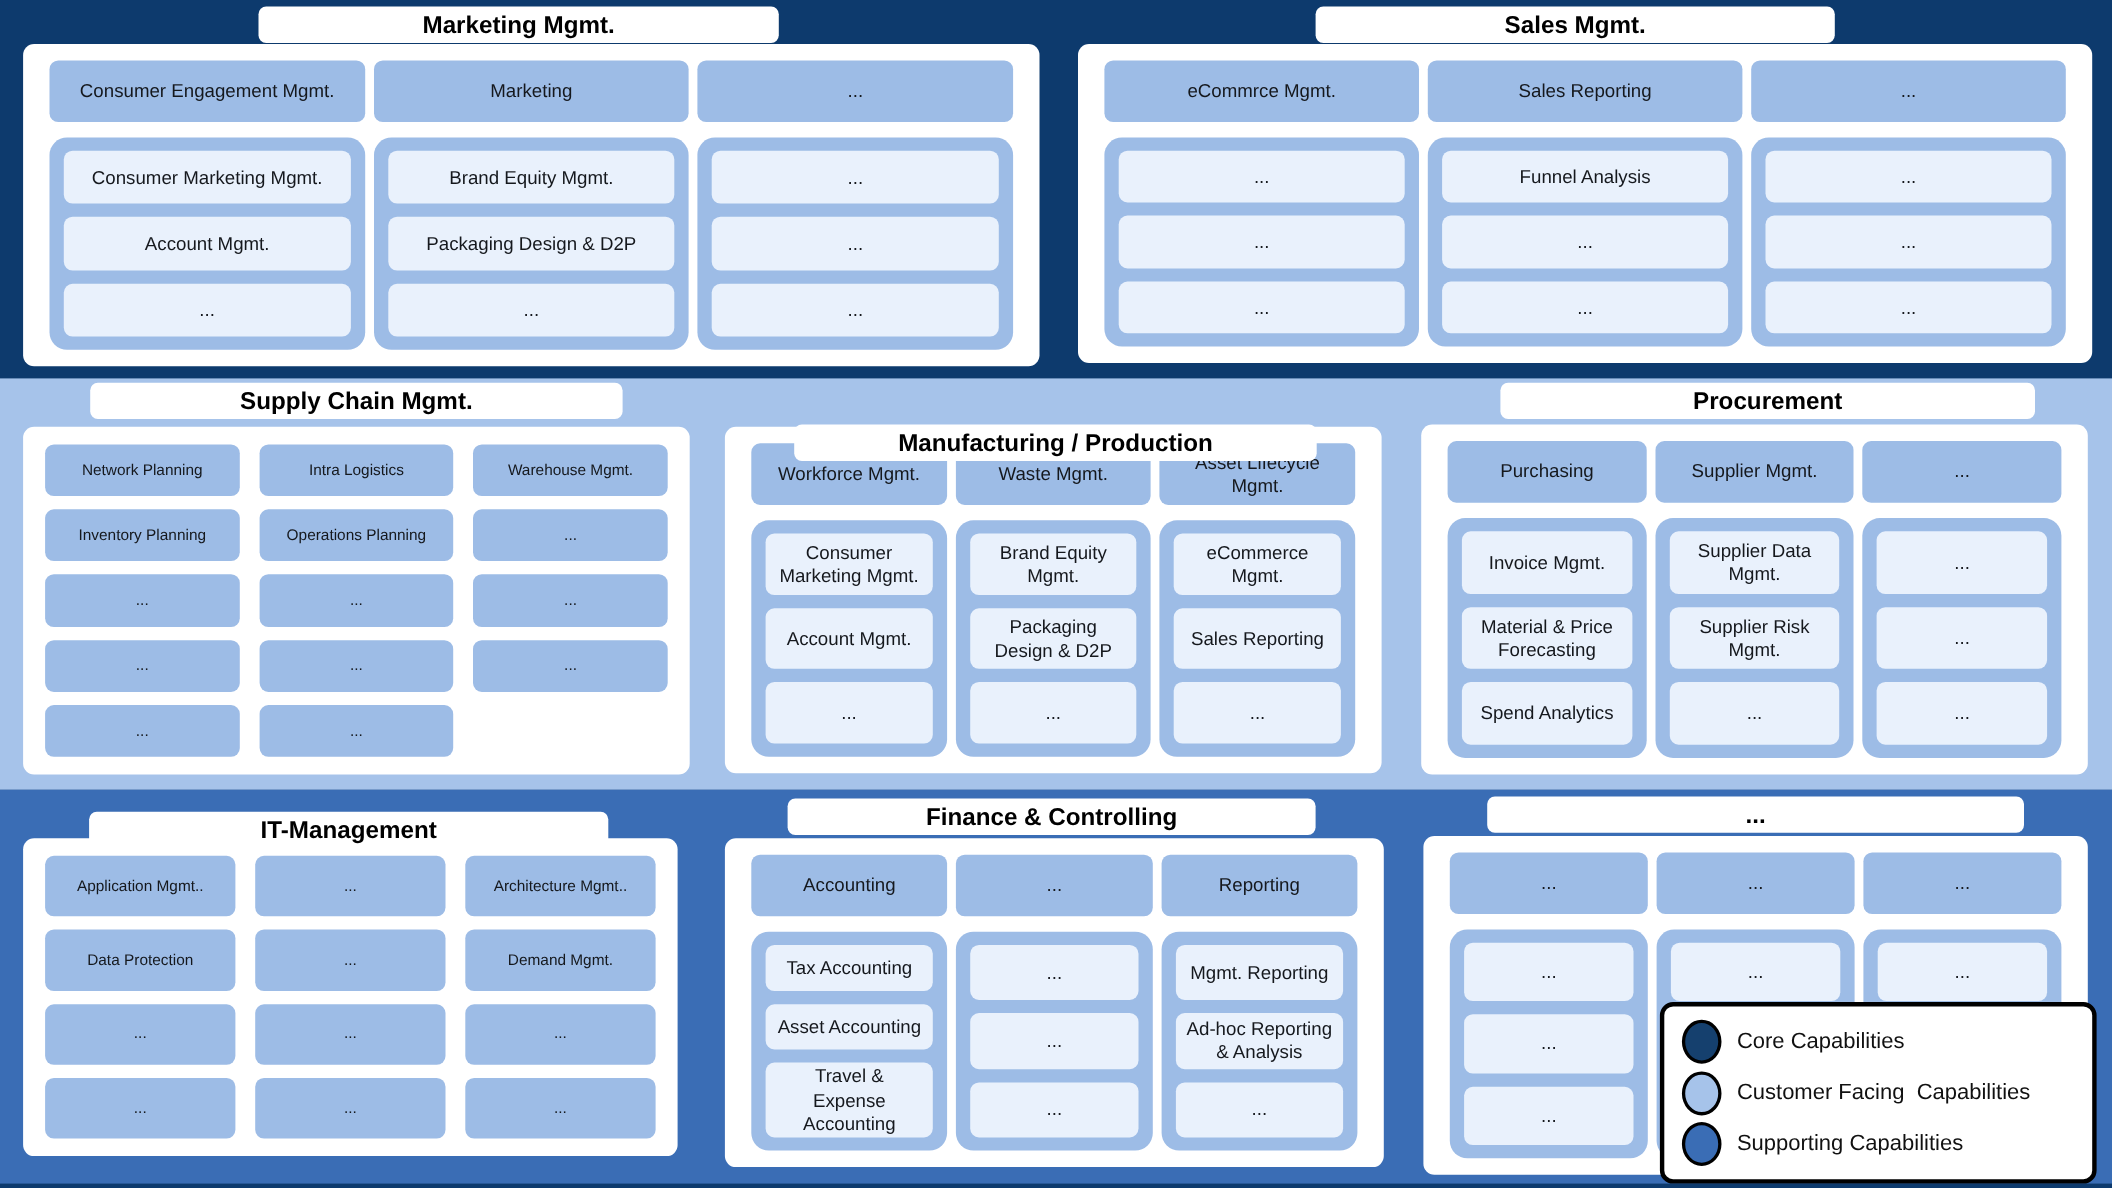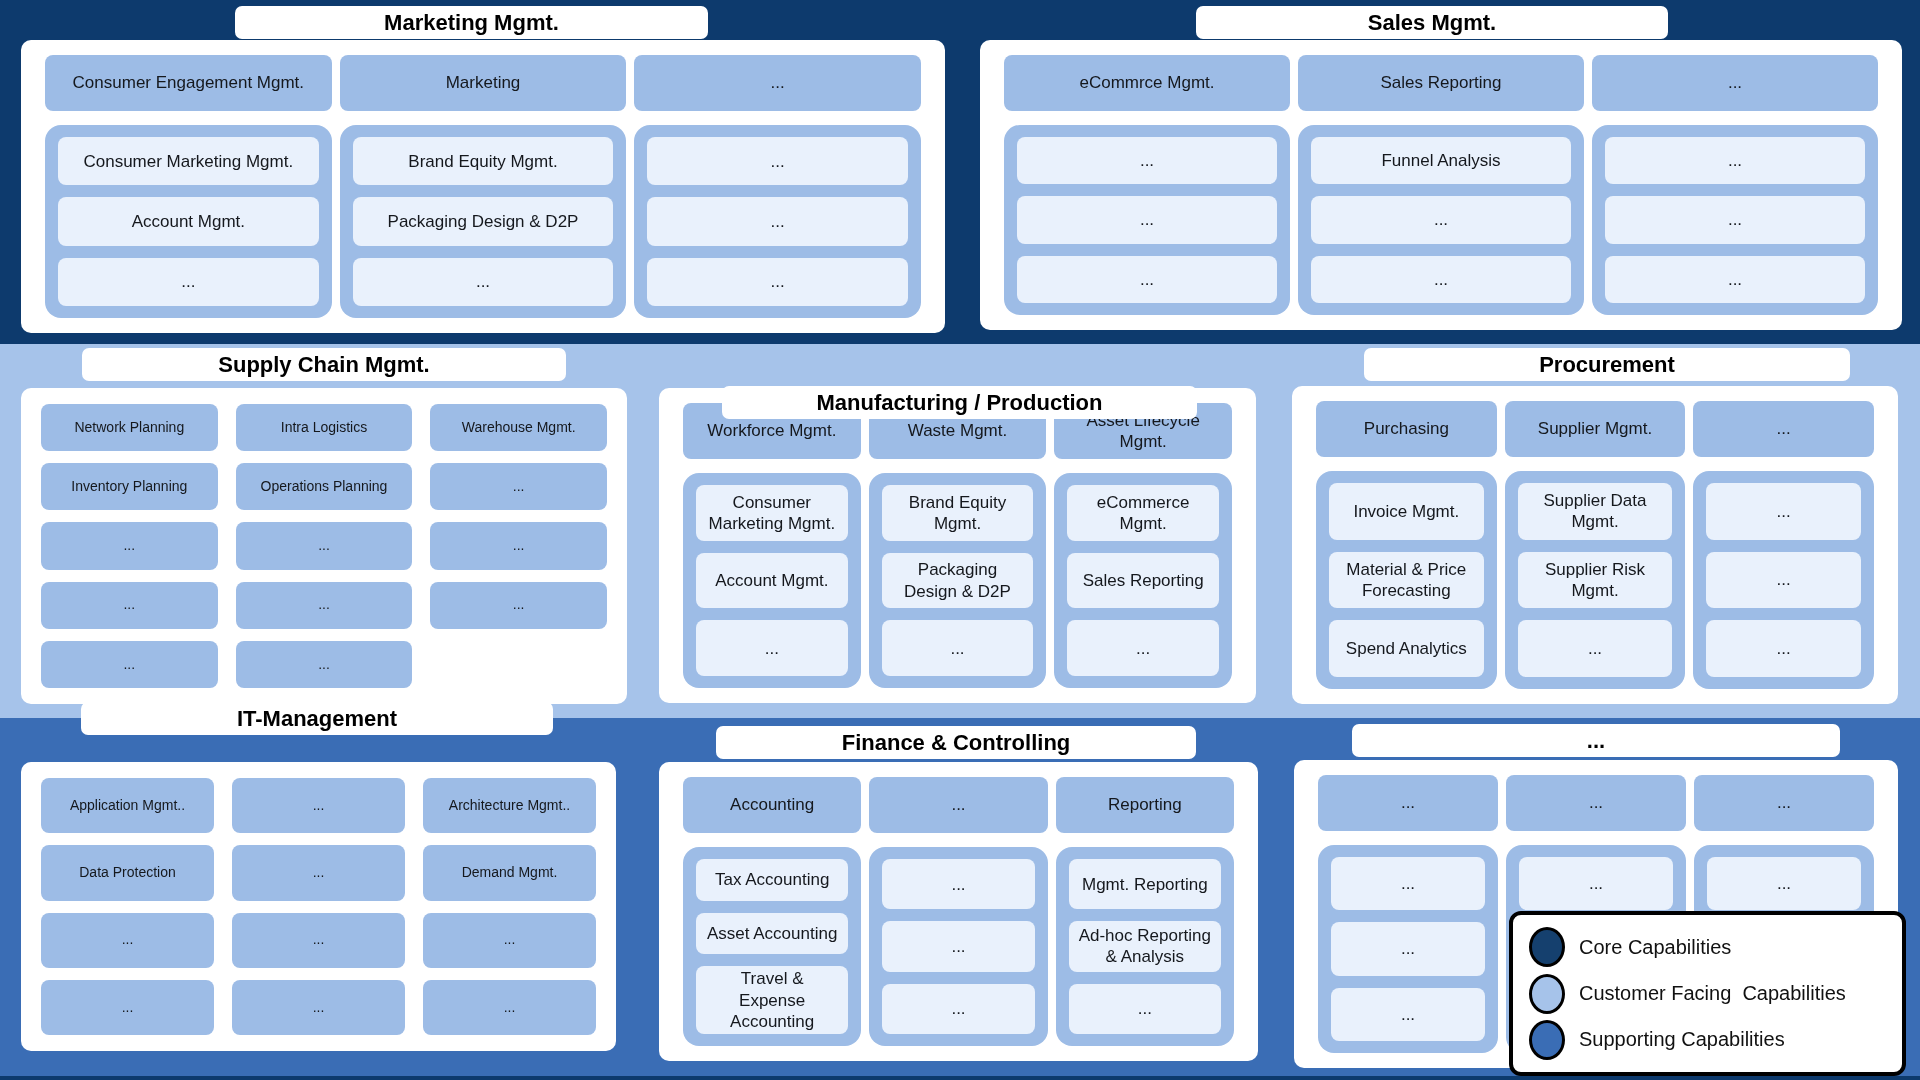--- a/index.html
+++ b/index.html
@@ -24,21 +24,21 @@
   .title-bar{
     position:absolute;height:33px;background:#fff;border-radius:7px;
     display:flex;align-items:center;justify-content:center;
     font-weight:700;font-size:22px;color:#000;z-index:3;
   }
   #t-marketing{left:235px;top:6px;width:473px;}
   #t-sales{left:1196px;top:6px;width:472px;}
   #t-supply{left:82px;top:348px;width:484px;}
   #t-manufacturing{left:722px;top:348px;width:475px;margin-top:38px;}
   #t-procurement{left:1364px;top:348px;width:486px;}
-  #t-it{left:81px;top:702px;width:472px;}
+  #t-it{left:81px;top:738px;width:472px;}
   #t-finance{left:716px;top:726px;width:480px;}
   #t-other{left:1352px;top:724px;width:488px;}
 
   .card{position:absolute;background:#fff;border-radius:10px;box-sizing:border-box;z-index:2;}
   #c-marketing{left:21px;top:40px;width:924px;height:293px;}
   #c-sales{left:980px;top:40px;width:922px;height:290px;}
   #c-supply{left:21px;top:388px;width:606px;height:316px;}
   #c-manufacturing{left:659px;top:388px;width:597px;height:315px;}
   #c-procurement{left:1292px;top:386px;width:606px;height:318px;}
   #c-it{left:21px;top:762px;width:595px;height:289px;}

